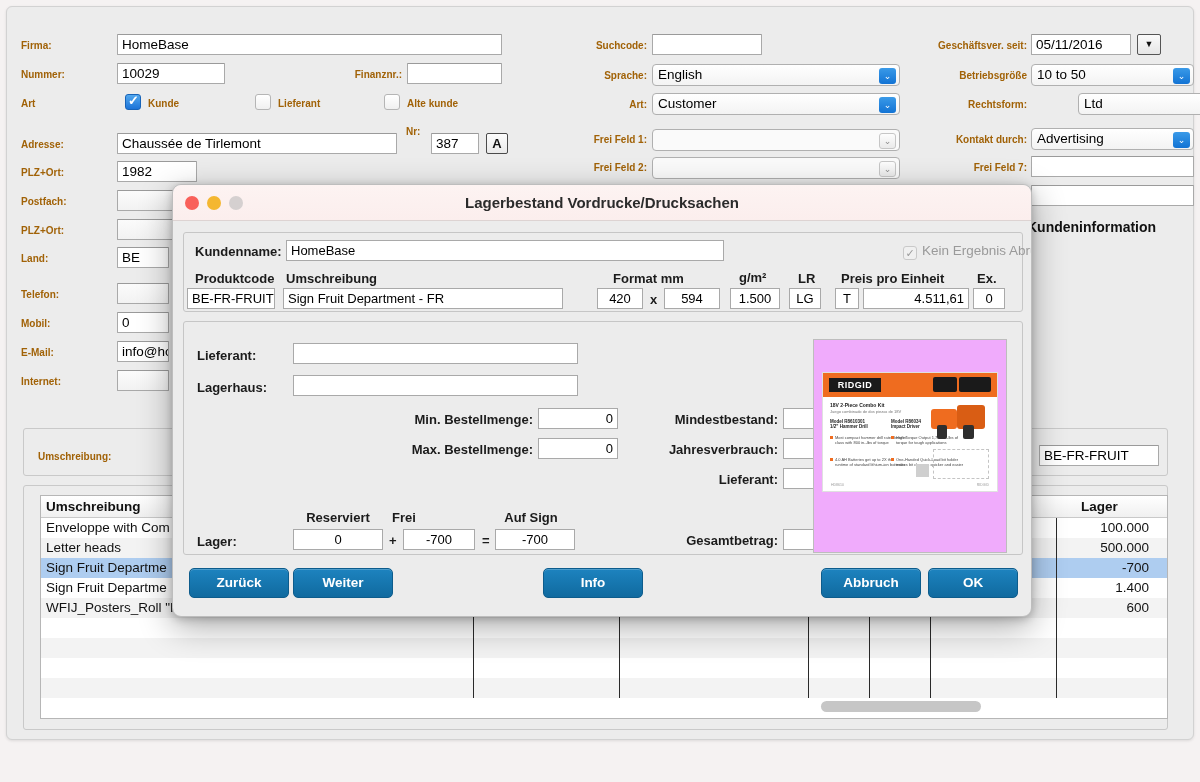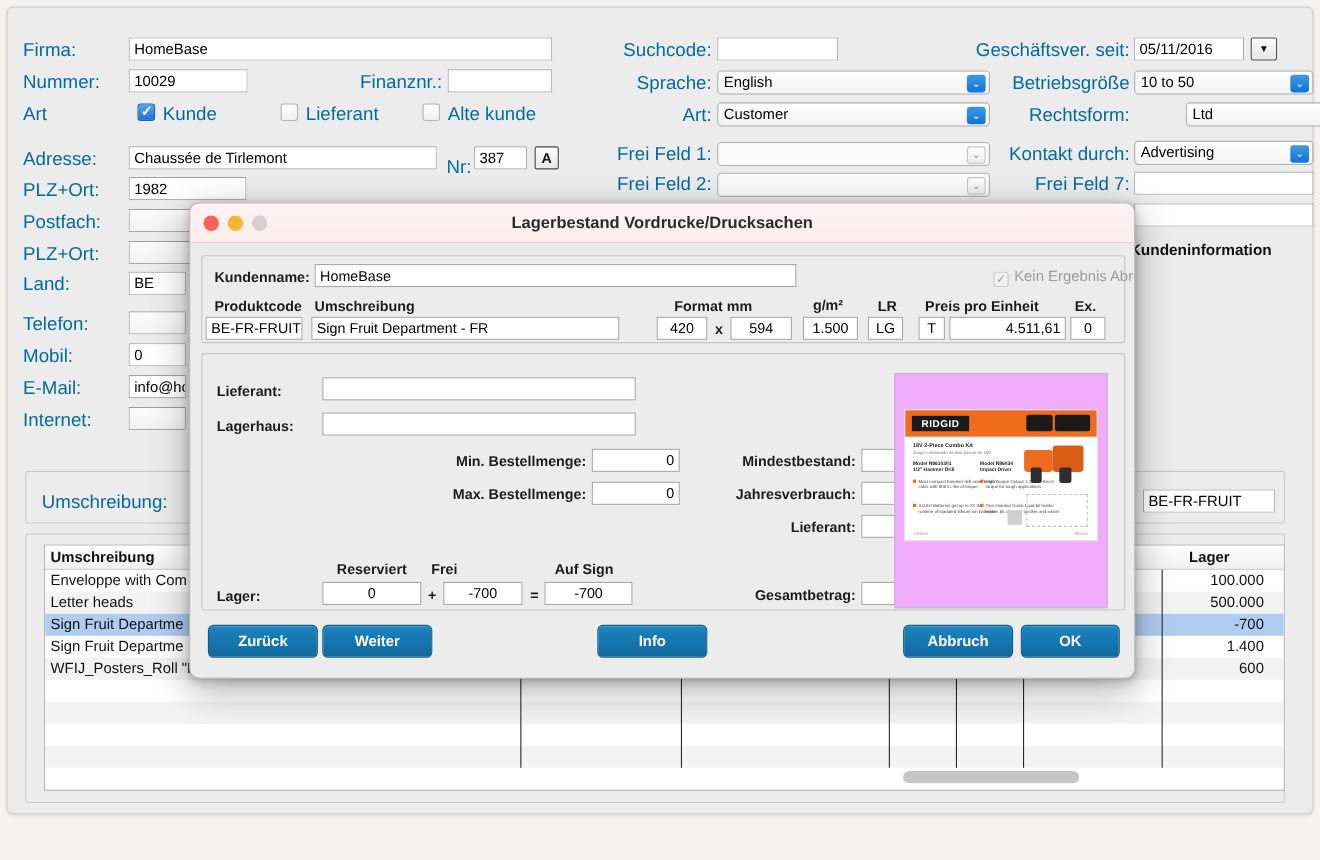--- a/index.html
+++ b/index.html
@@ -23,23 +23,23 @@
     width: 1188px; height: 734px;
     background: #ececec;
     border: 1px solid #d2d2d2;
     border-radius: 6px;
     box-shadow: 0 1px 3px rgba(0,0,0,.10);
   }
 
   
   .lbl {
     position: absolute;
-    font-size: 17px;
-    font-weight: normal;
-    color: #0369a1;
+    font-size: 10px;
+    font-weight: bold;
+    color: #a16207;
     white-space: nowrap;
     line-height: 18px;
   }
   .lbl.r { text-align: right; }
   .fld {
     position: absolute;
     background: #ffffff;
     border: 1px solid #a9a9a9;
     border-top-color: #9a9a9a;
     border-radius: 1px;
@@ -441,26 +441,26 @@
     <div class="lbl" style="left:14px; top:88px;">Art</div>
     <div class="cbox on" style="left:118px; top:87px;"></div>
     <div class="lbl" style="left:141px; top:88px;">Kunde</div>
     <div class="cbox" style="left:248px; top:87px;"></div>
     <div class="lbl" style="left:271px; top:88px;">Lieferant</div>
     <div class="cbox" style="left:377px; top:87px;"></div>
     <div class="lbl" style="left:400px; top:88px;">Alte kunde</div>
 
     <div class="lbl" style="left:14px; top:129px;">Adresse:</div>
     <div class="fld" style="left:110px; top:126px; width:280px;">Chaussée de Tirlemont</div>
-    <div class="lbl" style="left:399px; top:136px;">Nr:</div>
+    <div class="lbl" style="left:399px; top:116px;">Nr:</div>
     <div class="fld" style="left:424px; top:126px; width:48px;">387</div>
     <div class="a-btn" style="left:479px; top:126px;">A</div>
 
     <div class="lbl" style="left:14px; top:157px;">PLZ+Ort:</div>
-    <div class="fld" style="left:110px; top:154px; width:107px;">1982</div>
+    <div class="fld" style="left:110px; top:154px; width:80px;">1982</div>
 
     <div class="lbl" style="left:14px; top:186px;">Postfach:</div>
     <div class="fld grayish" style="left:110px; top:183px; width:95px;"></div>
     <div class="fld grayish" style="left:340px; top:183px; width:95px;"></div>
 
     <div class="lbl" style="left:14px; top:215px;">PLZ+Ort:</div>
     <div class="fld grayish" style="left:110px; top:212px; width:95px;"></div>
 
     <div class="lbl" style="left:14px; top:243px;">Land:</div>
     <div class="fld" style="left:110px; top:240px; width:52px;">BE</div>

